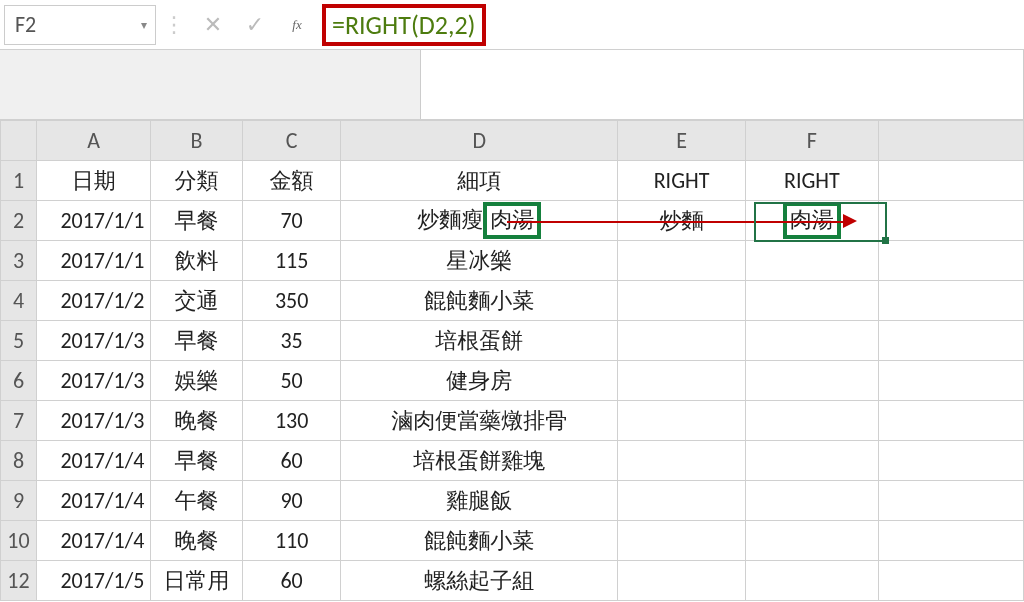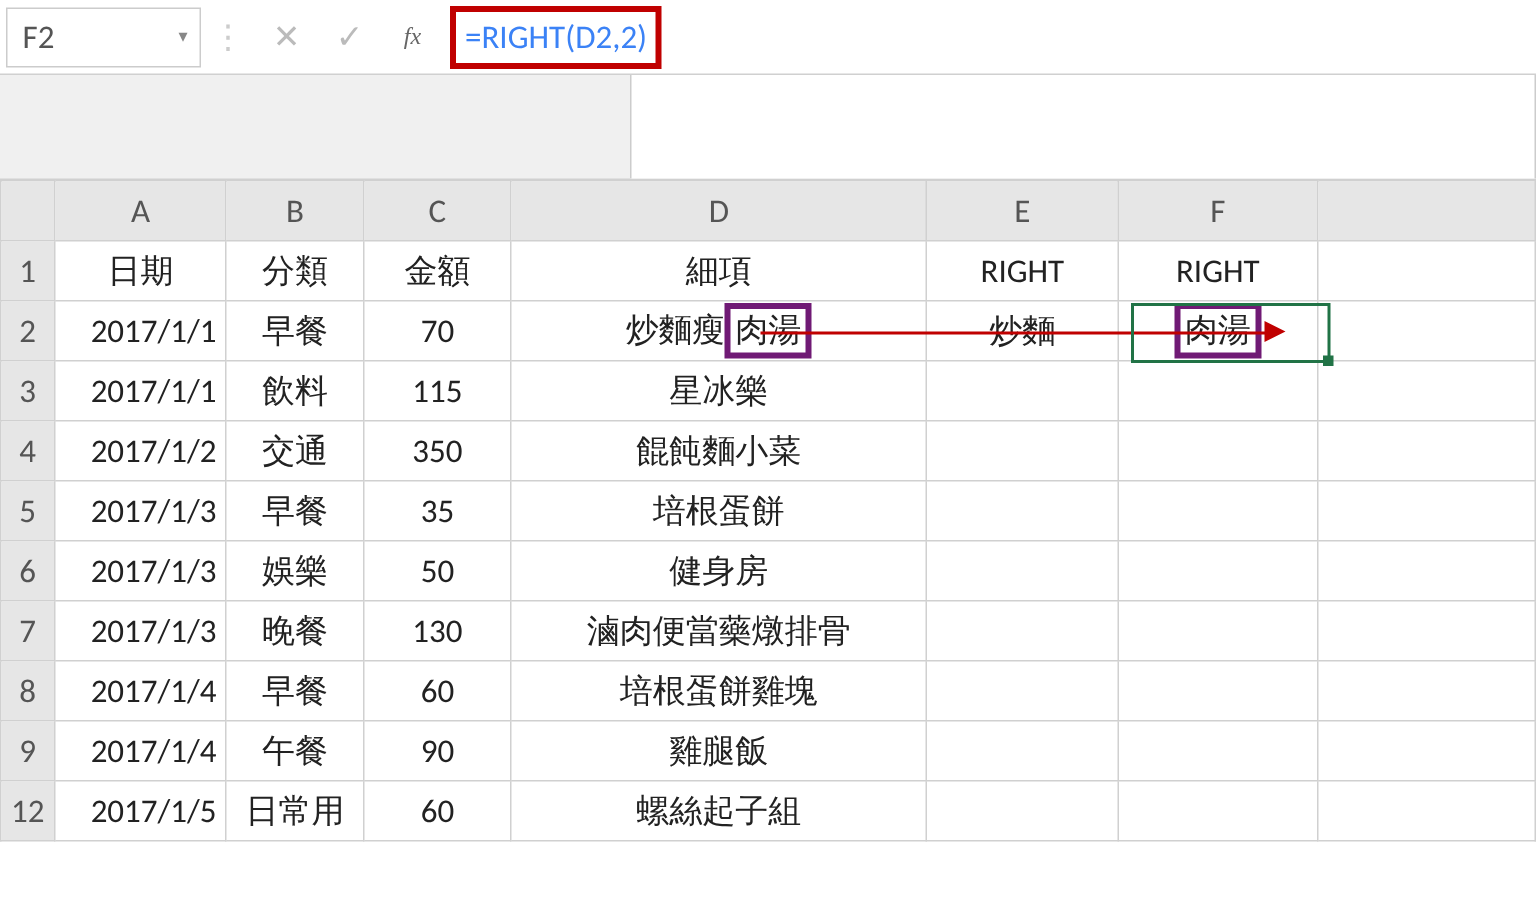--- a/index.html
+++ b/index.html
@@ -15,21 +15,21 @@
   }
   .formula-bar {
     display: flex;
     align-items: center;
     height: 50px;
     border-bottom: 1px solid #d0d0d0;
     background: #fff;
     padding-left: 4px;
   }
   .name-box {
-    width: 130px;
+    width: 152px;
     height: 40px;
     border: 1px solid #ccc;
     display: flex;
     align-items: center;
     padding-left: 10px;
     font-size: 22px;
     color: #555;
   }
   .name-box .dd {
     margin-left: auto;
@@ -51,30 +51,30 @@
     align-items: center;
     justify-content: center;
     color: #bbb;
     font-size: 22px;
     cursor: pointer;
   }
   .fx-label {
     font-style: italic;
     font-family: "Times New Roman", serif;
     color: #666;
-    font-size: 16px;
+    font-size: 13px;
   }
   .formula-input {
     flex: 1;
     height: 40px;
     padding-left: 10px;
     display: flex;
     align-items: center;
-    font-size: 22px;
-    color: #3b82f6;
+    font-size: 26px;
+    color: #4d7c0f;
     text-align: right;
   }
   .formula-highlight {
     border: 4px solid #c00000;
     padding: 4px 6px;
     height: 42px;
     display: flex;
     align-items: center;
     margin-left: -6px;
   }
@@ -131,21 +131,21 @@
     pointer-events: none;
     z-index: 5;
   }
   .sel-handle {
     position:absolute;
     right:-4px; bottom:-4px;
     width:7px;height:7px;
     background:#217346;
   }
   .red-box {
-    border: 4px solid #701a75;
+    border: 4px solid #15803d;
     padding: 2px 3px;
     display: inline-block;
     line-height: 1.1;
   }
   .arrow-line {
     position: absolute;
     height: 2px;
     background: #c00000;
     z-index: 4;
   }
@@ -288,20 +288,30 @@
   <tr>
     <th class="rowhdr">9</th>
     <td class="colA">2017/1/4</td>
     <td class="colB left">午餐</td>
     <td class="colC">90</td>
     <td class="colD left">雞腿飯</td>
     <td class="colE"></td>
     <td class="colF"></td>
     <td class="colG"></td>
   </tr>
+  <tr>
+    <th class="rowhdr">10</th>
+    <td class="colA">2017/1/4</td>
+    <td class="colB left">晚餐</td>
+    <td class="colC">110</td>
+    <td class="colD left">餛飩麵小菜</td>
+    <td class="colE"></td>
+    <td class="colF"></td>
+    <td class="colG"></td>
+  </tr>
   <tr style="height:20px;">
     <th class="rowhdr" style="height:20px;">12</th>
     <td class="colA">2017/1/5</td>
     <td class="colB left">日常用</td>
     <td class="colC">60</td>
     <td class="colD left">螺絲起子組</td>
     <td class="colE"></td>
     <td class="colF"></td>
     <td class="colG"></td>
   </tr>

